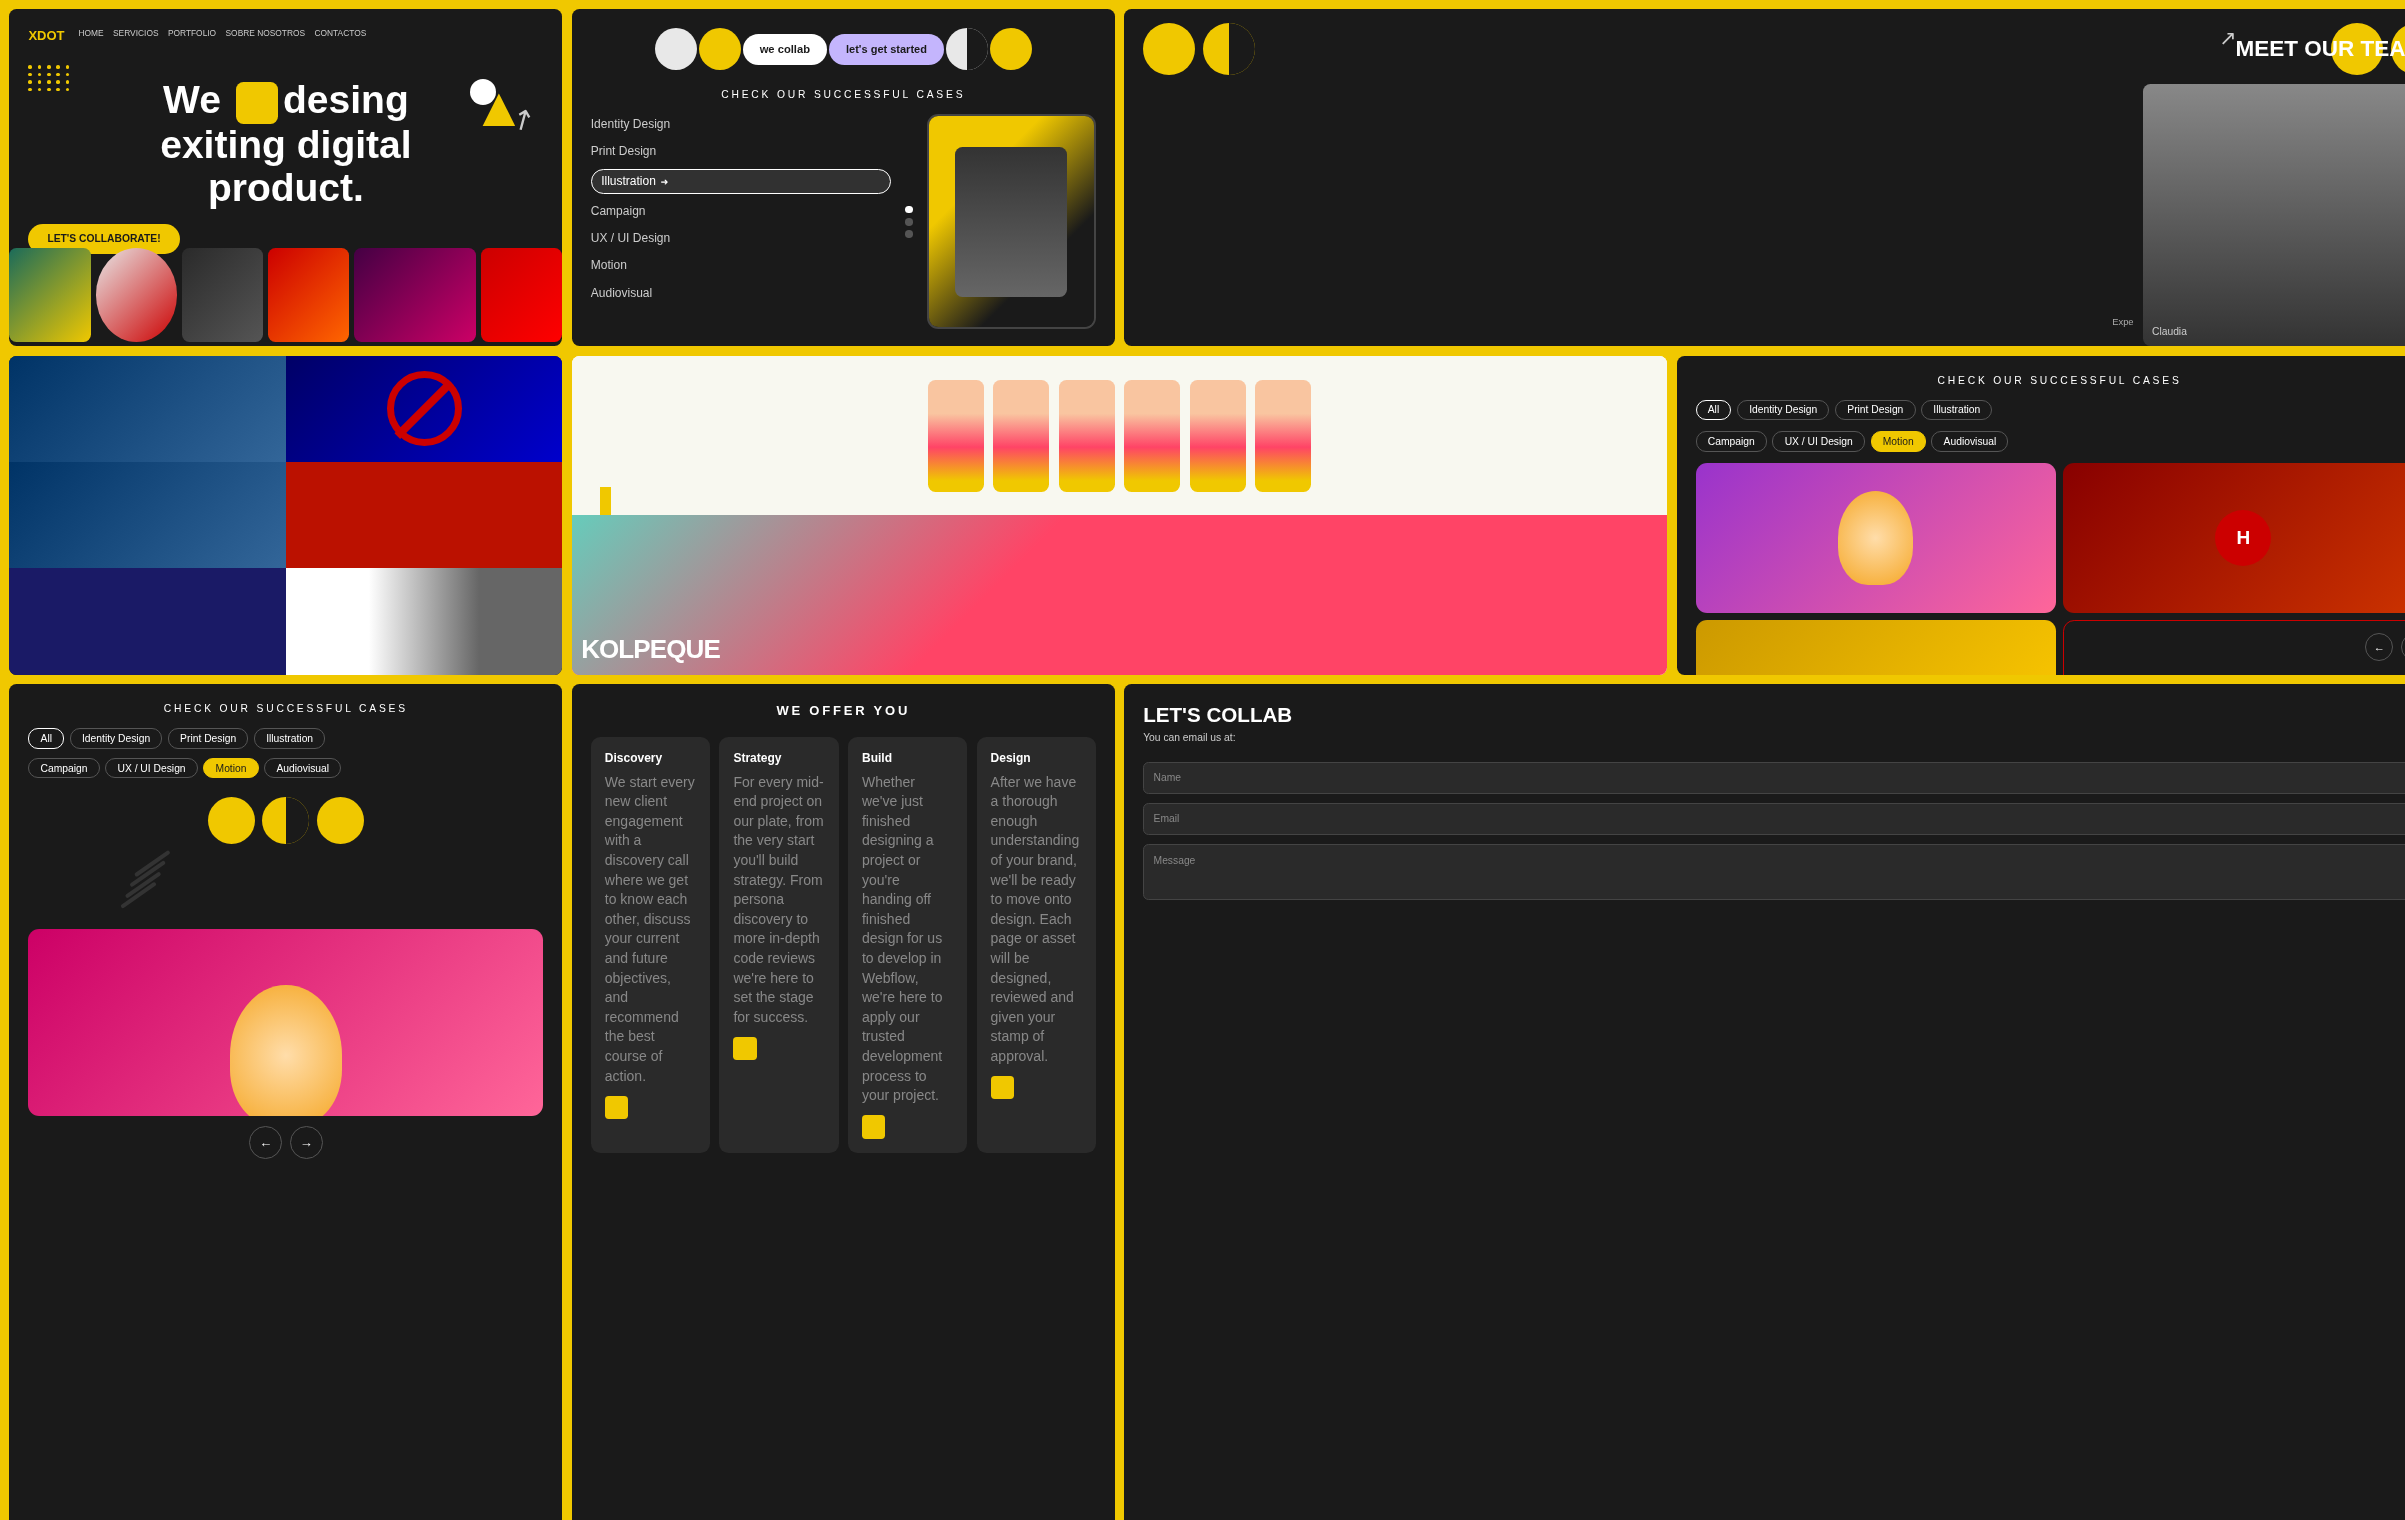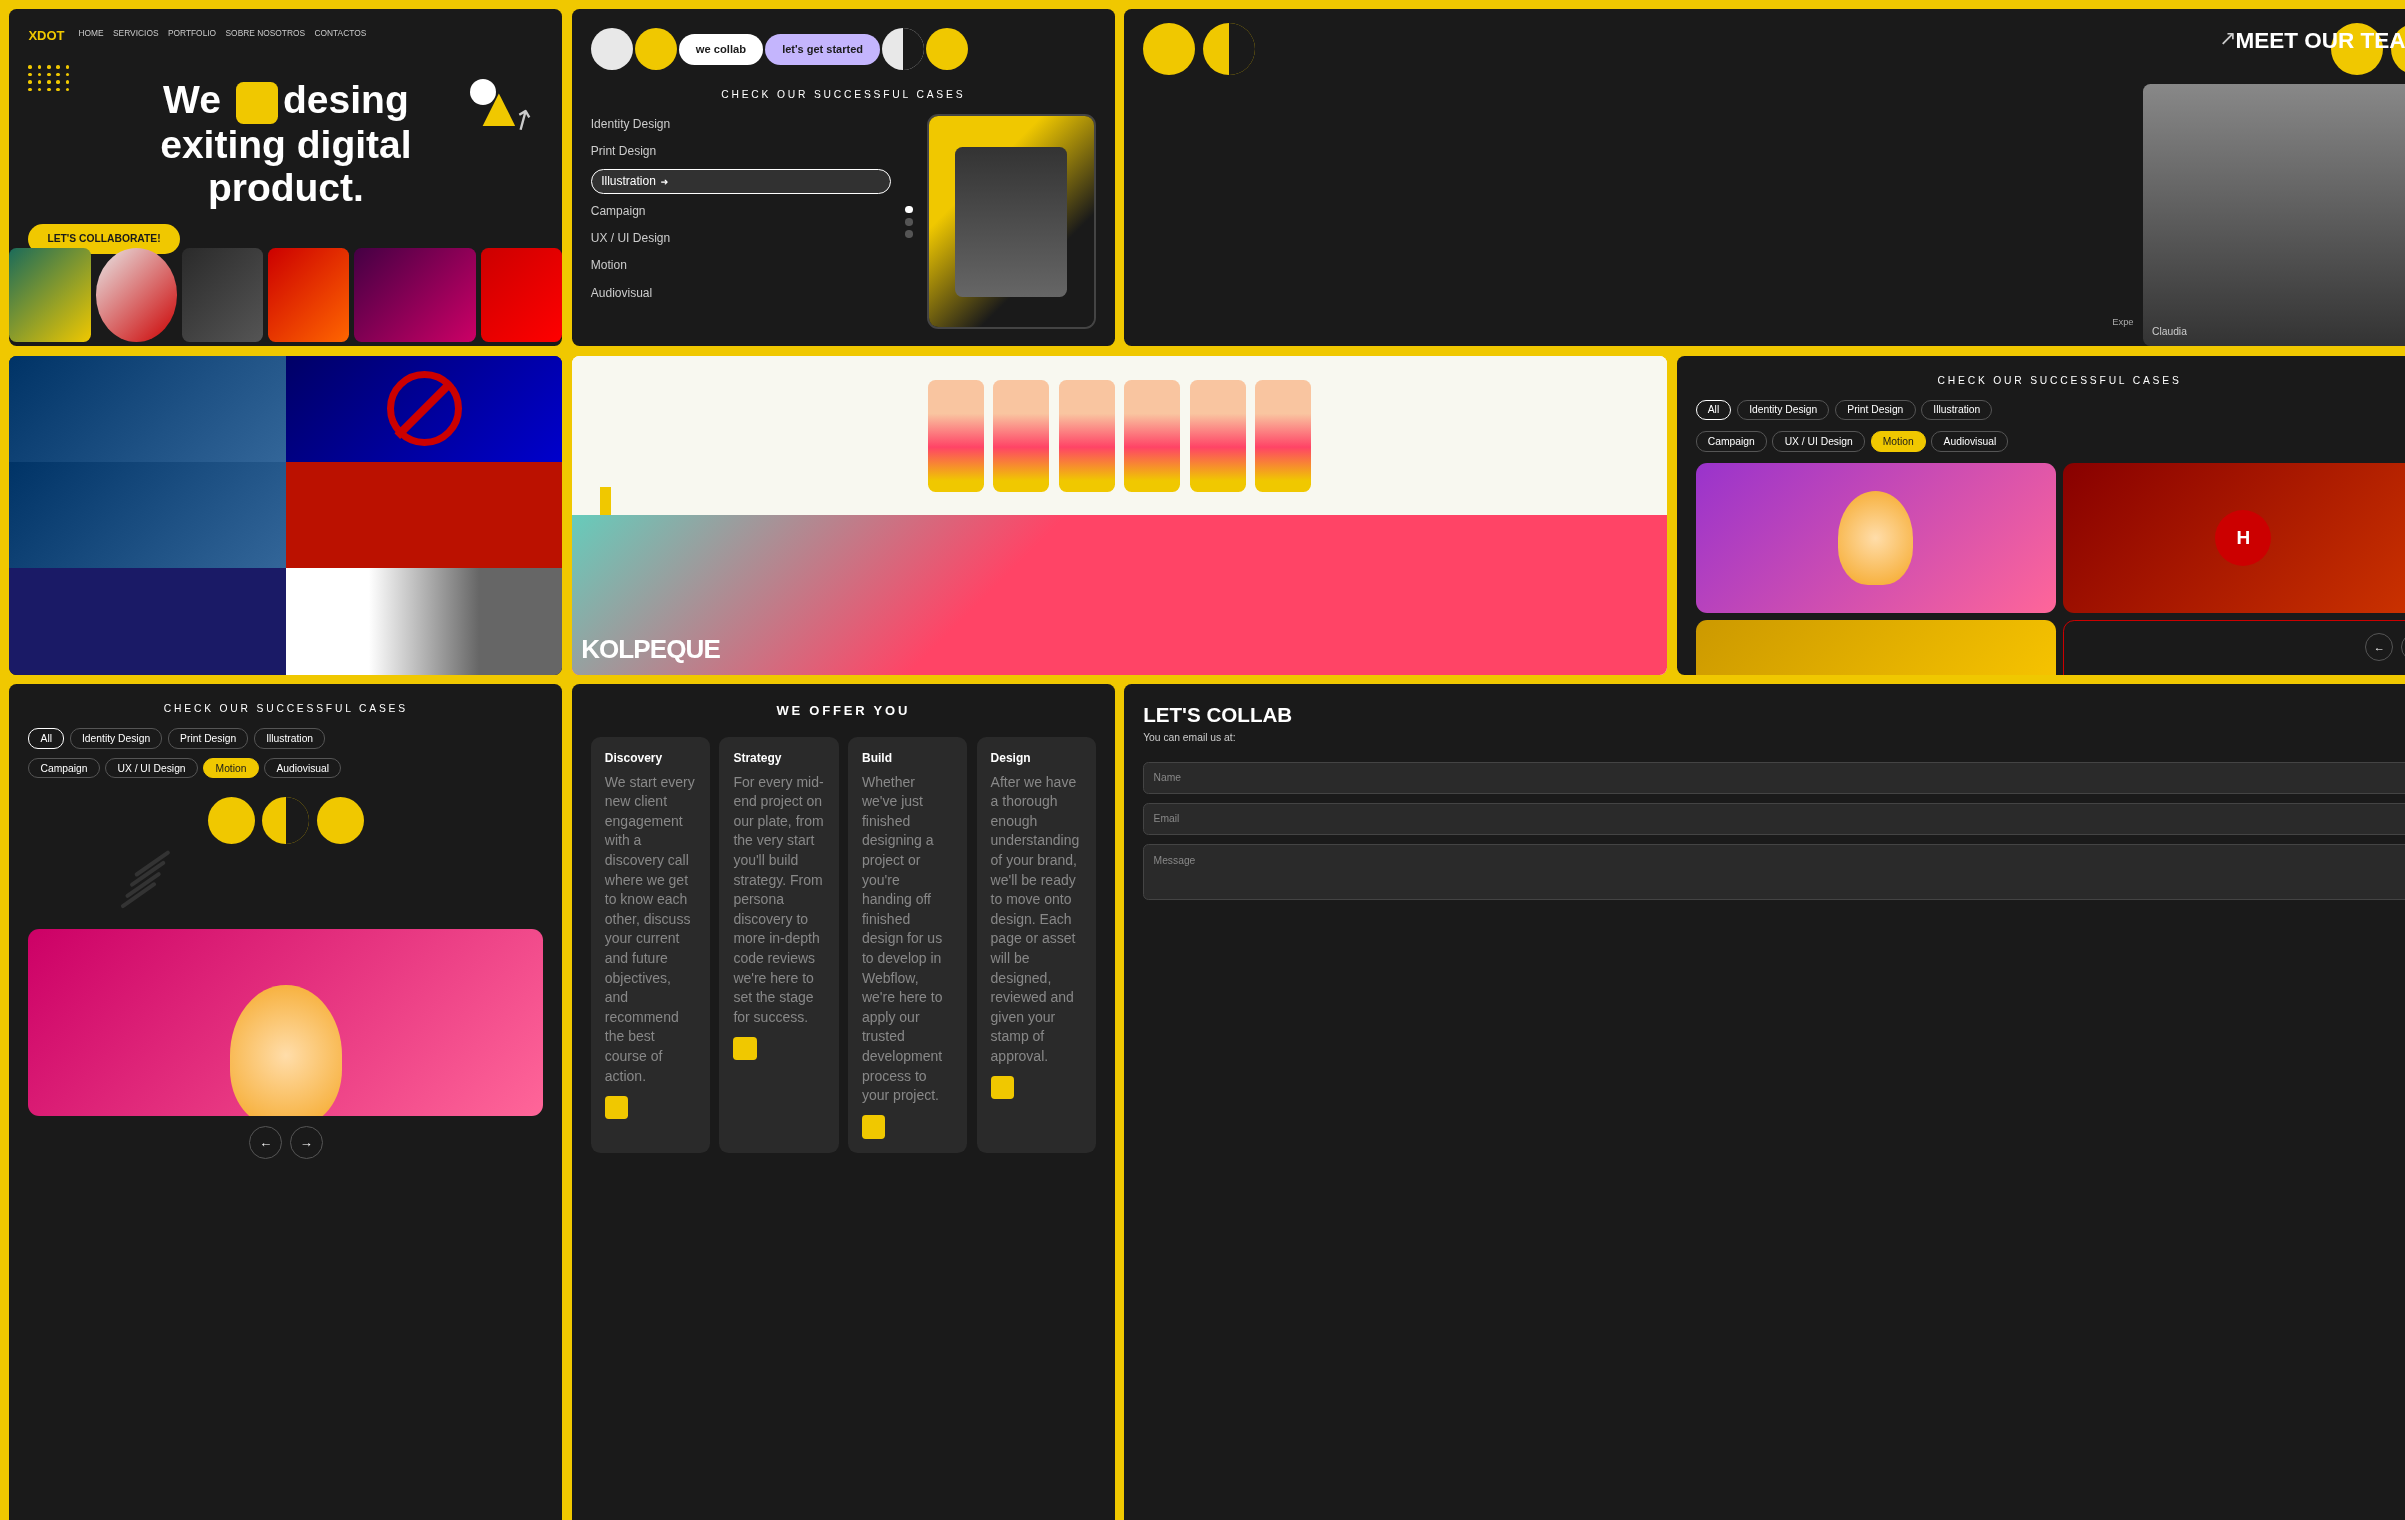--- a/index.html
+++ b/index.html
@@ -187,20 +187,21 @@
       position: relative;
       padding: 19px;
     }
 
     .panel-services .top-buttons {
       display: flex;
       gap: 2px;
       align-items: center;
       margin-bottom: 19px;
       flex-wrap: wrap;
+      justify-content: center;
     }
 
     .circle-btn {
       width: 42px;
       height: 42px;
       border-radius: 50%;
       background: #e8e8e8;
       display: inline-block;
     }
 
@@ -327,21 +328,21 @@
       overflow: hidden;
       position: relative;
       padding: 19px;
     }
 
     .panel-team .team-title {
       color: white;
       font-size: 22.5px;
       font-weight: 900;
       position: absolute;
-      top: 19px;
+      top: 27px;
       right: 37px;
     }
 
     .team-circles {
       position: absolute;
       top: 14px;
       right: 0;
       display: flex;
       gap: 7.5px;
     }

